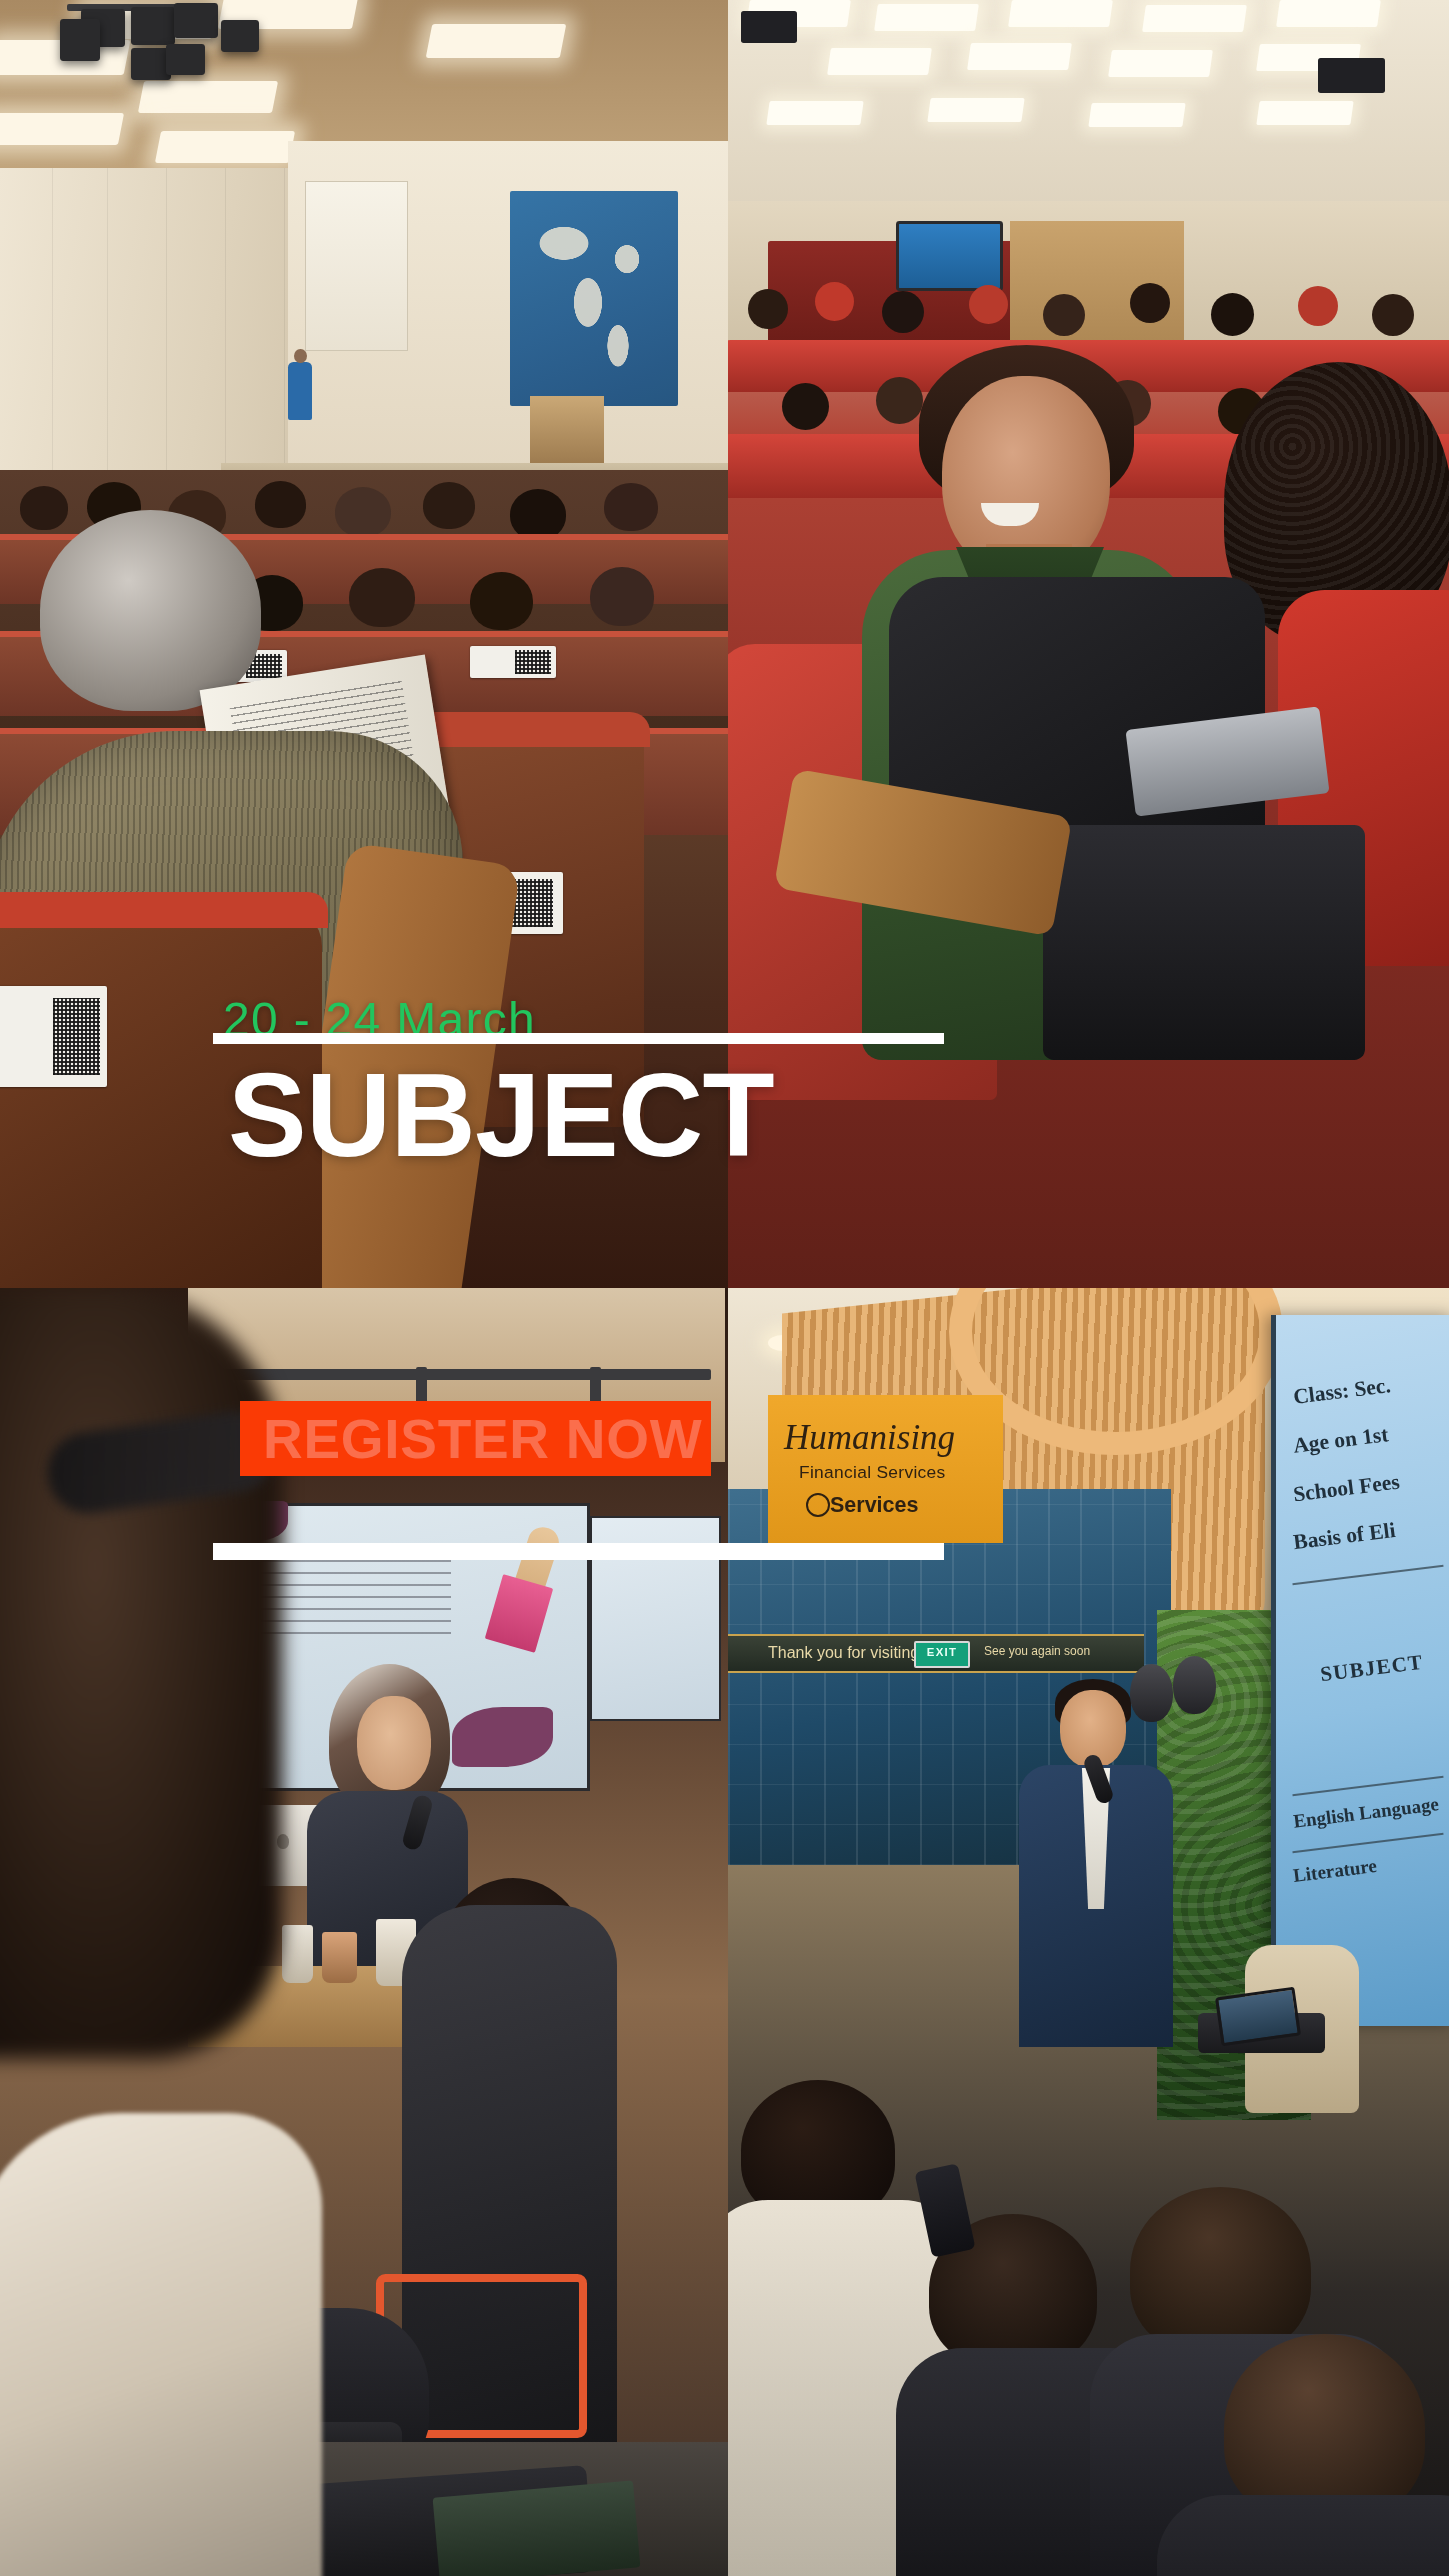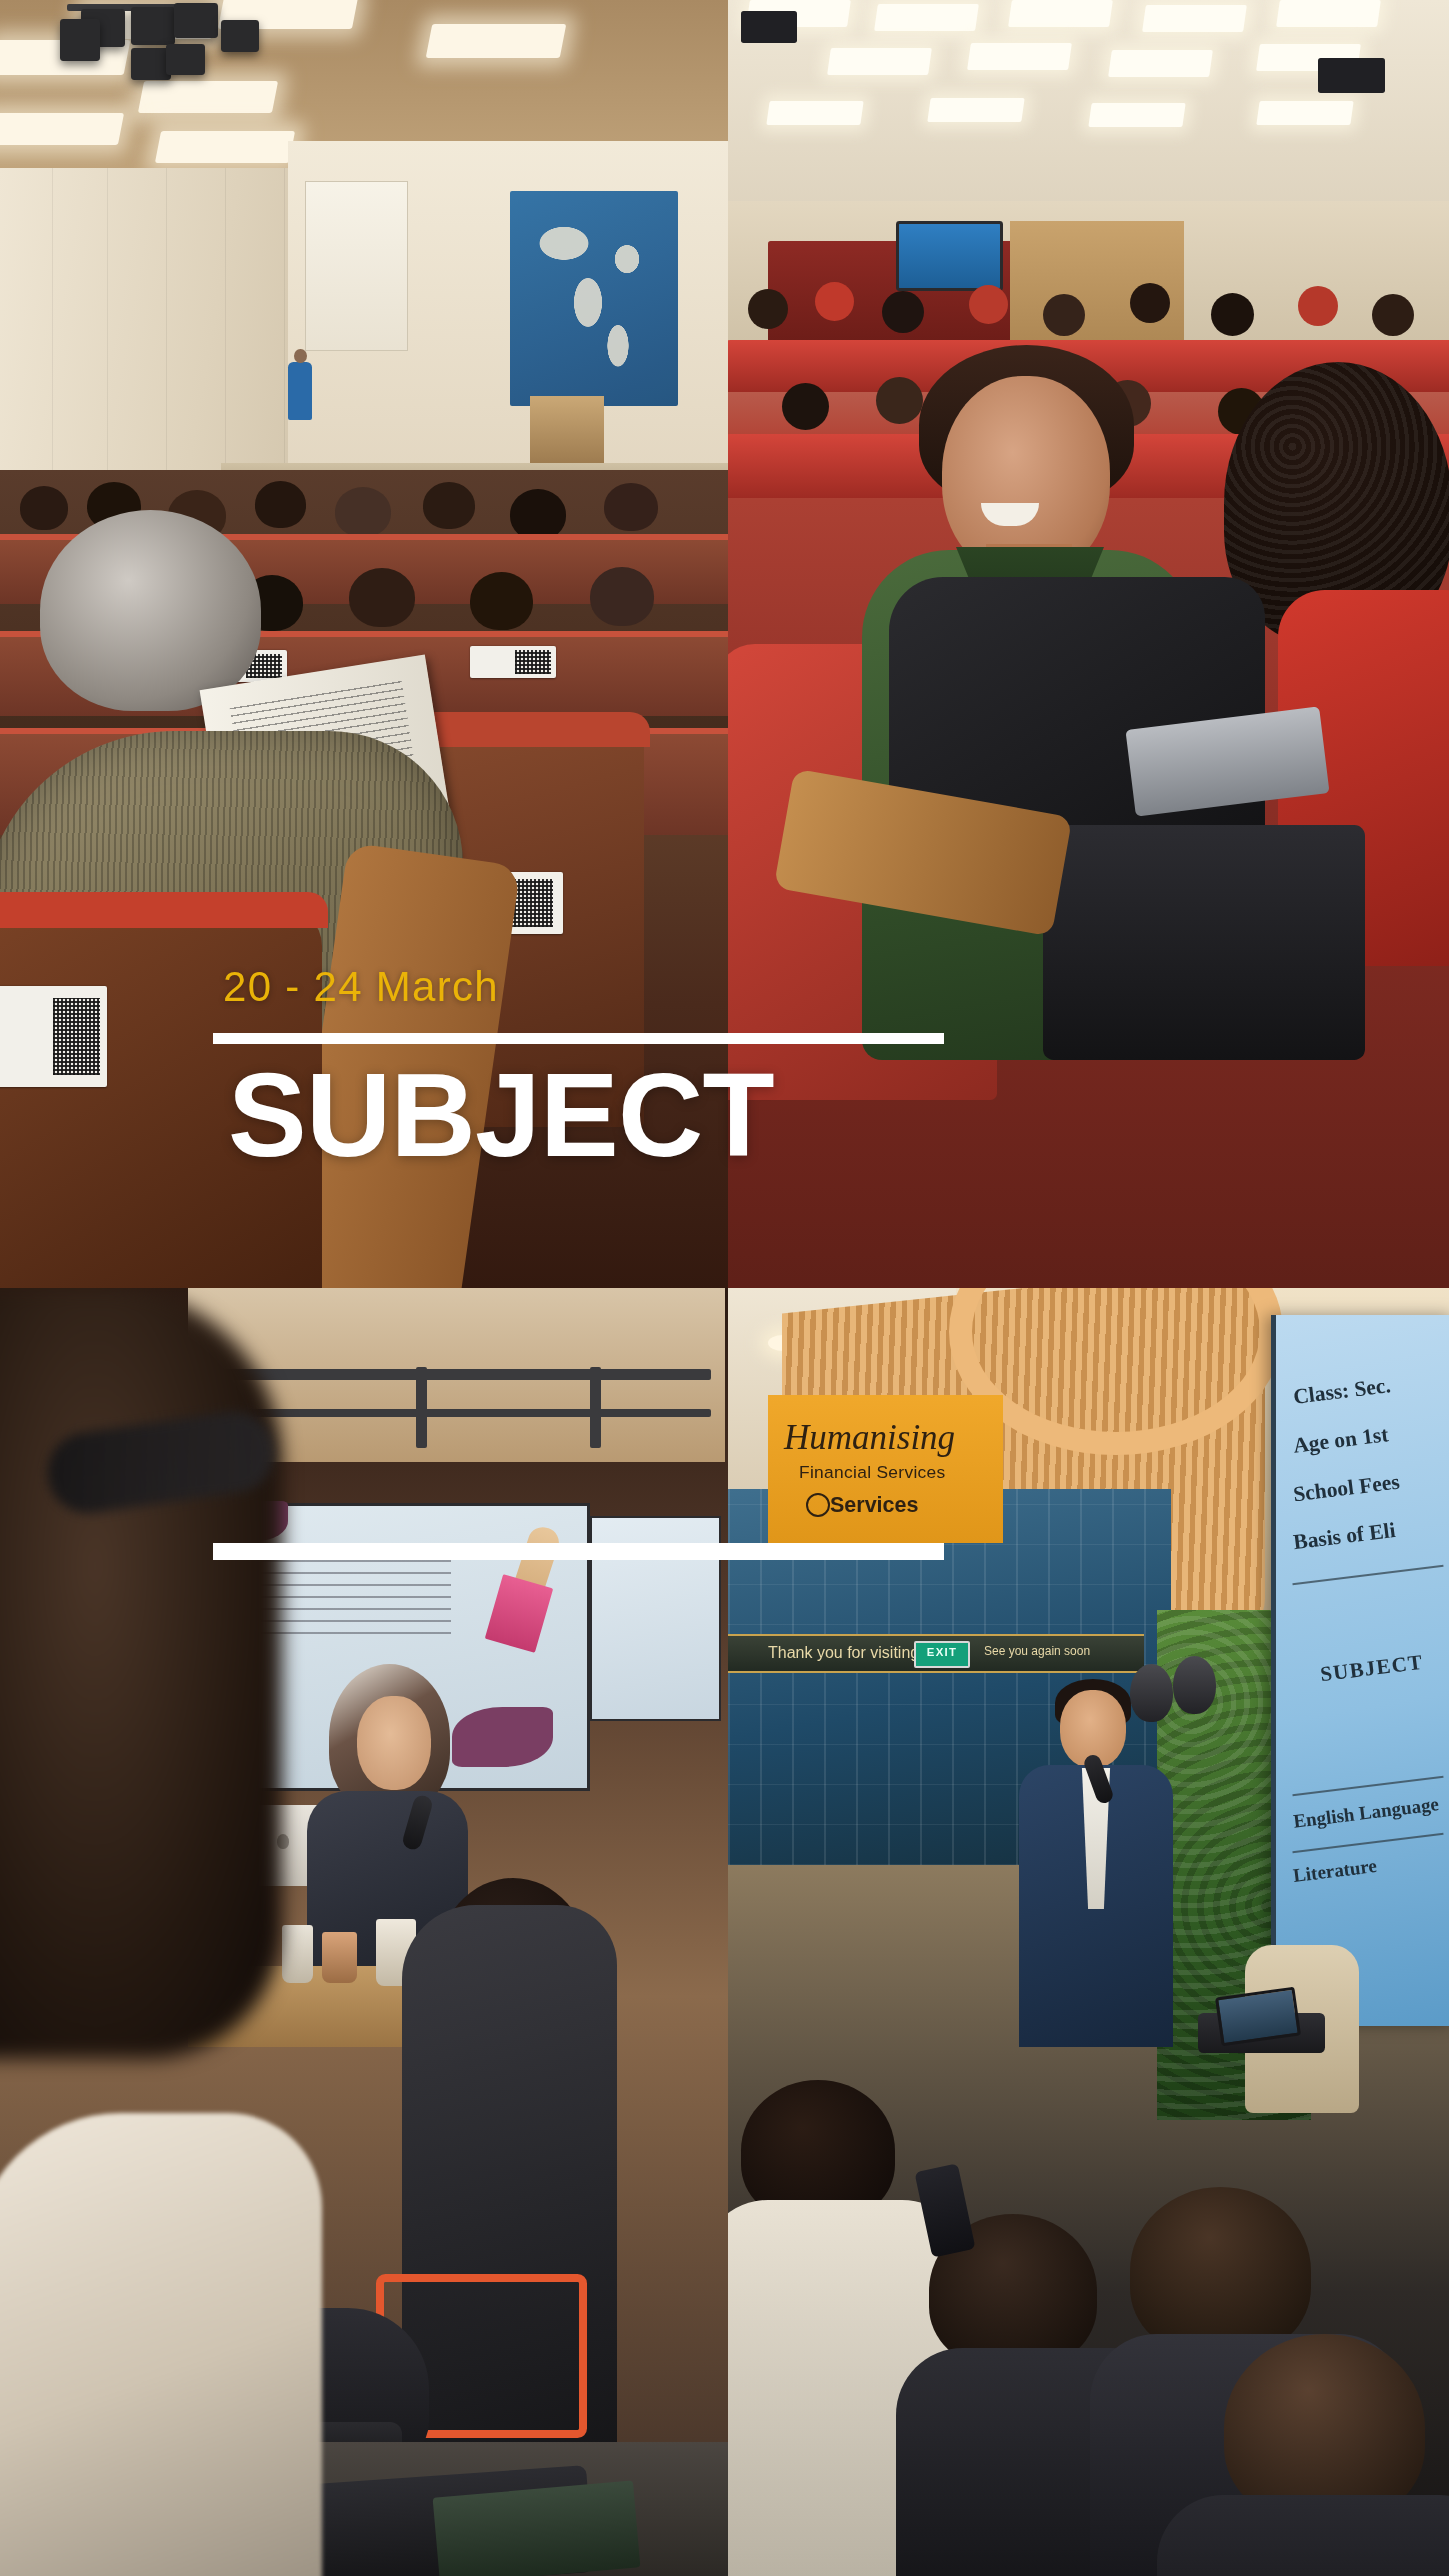--- a/index.html
+++ b/index.html
@@ -261,22 +261,22 @@
   .c4 .ipad{position:absolute;left:490px;top:704px;width:74px;height:43px;
      background:linear-gradient(#44607a,#22394c);border:3.4px solid #17171a;border-radius:3.4px;transform:rotate(-8deg);}
   .c4 .foreheads{position:absolute;left:0;top:711px;width:100%;height:577px;}
   .c4 .fh{position:absolute;border-radius:50% 50% 40% 40%;}
   .c4 .body{position:absolute;border-radius:67px 67px 0 0;}
   .c4 .phone{position:absolute;left:195px;top:879px;width:44px;height:87px;
      background:linear-gradient(#24242a,#101014);border-radius:6px;transform:rotate(-12deg);}
 
   
   .overlay{position:absolute;inset:0;pointer-events:auto;}
-  .date{position:absolute;left:223px;top:963px;
-        color:#eab308;font-size:42px;letter-spacing:1.3px;font-weight:400;
+  .date{position:absolute;left:223px;top:992px;
+        color:#22c55e;font-size:48px;letter-spacing:1.3px;font-weight:400;
         text-shadow:0 1.3px 6.7px rgba(0,0,0,.35);}
   .rule-top{position:absolute;left:213px;top:1033px;width:731px;height:11.4px;background:#ffffff;}
   .title{position:absolute;left:228px;top:1057px;width:939px;
          color:#ffffff;font-weight:700;font-size:118px;line-height:.99;
          letter-spacing:-0.7px;text-shadow:0 2px 12px rgba(0,0,0,.30);}
   .title span{display:block;}
   .cta{position:absolute;left:240px;top:1401px;width:471px;height:75px;
        background:#fa3a05;display:flex;align-items:center;justify-content:flex-start;}
   .cta span{color:#fb6e4c;font-weight:700;font-size:55px;letter-spacing:0.7px;padding-left:23px;}
   .rule-bot{position:absolute;left:213px;top:1543px;width:731px;height:17.4px;background:#ffffff;}
@@ -532,17 +532,20 @@
   <div class="overlay">
 
     <div class="date">20 - 24 March</div>
 
     <div class="rule-top"></div>
 
     <div class="title">
       <span>SUBJECT</span>
     </div>
 
+    <div class="cta">
+      <span>REGISTER NOW</span>
+    </div>
 
     <div class="rule-bot"></div>
   </div>
 </div>
 
 
 </body></html>

